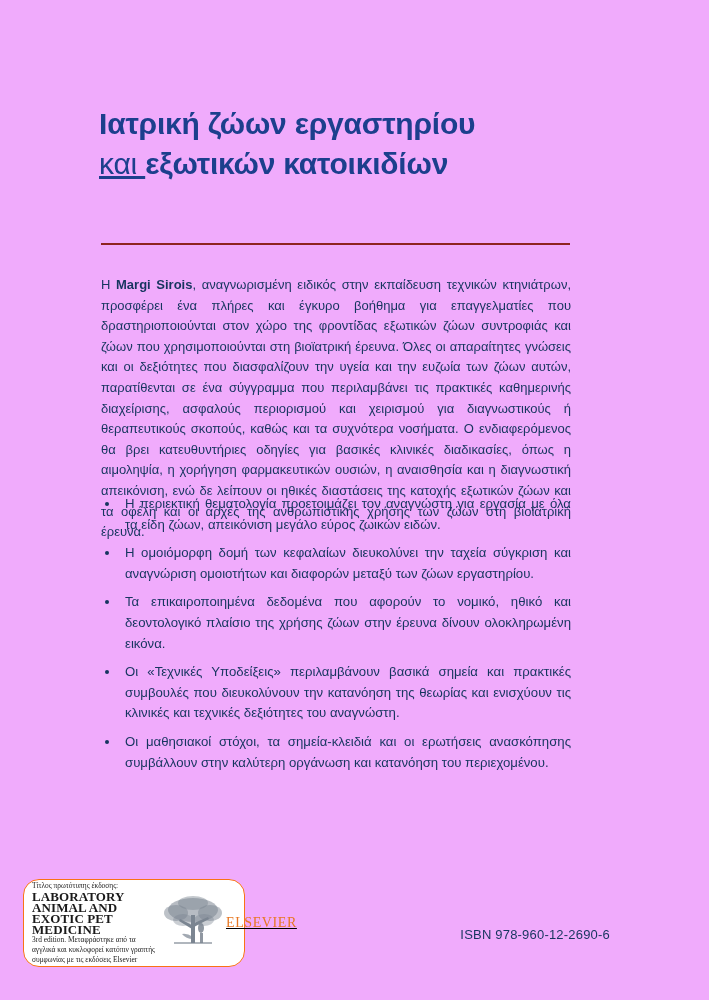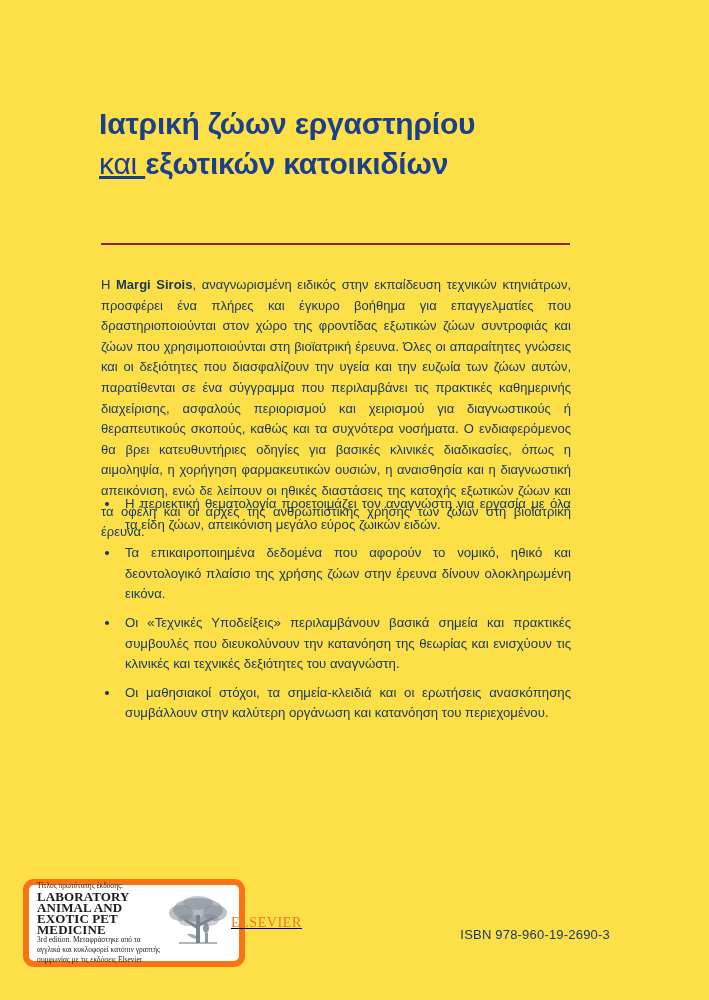--- a/index.html
+++ b/index.html
@@ -11,21 +11,21 @@
     height: 1000px;
     background: #c4dce2;
     font-family: "Liberation Sans", sans-serif;
     overflow: hidden;
     position: relative;
   }
 
   .cover {
     position: absolute;
     inset: 0;
-    background: #fde047;
+    background: #f0abfc;
   }
 
   
   .title-block {
     position: absolute;
     left: 99px;
     top: 104px;
     width: 480px;
   }
   .title-line {
@@ -104,22 +104,22 @@
   }
 
   
   .orig-box {
     position: absolute;
     left: 23px;
     top: 879px;
     width: 222px;
     height: 88px;
     background: #ffffff;
-    border: 6px solid #f97316;
-    border-radius: 11px;
+    border: 1px solid #f97316;
+    border-radius: 16px;
     box-sizing: border-box;
     display: flex;
     align-items: center;
     padding: 4px 6px 4px 8px;
   }
   .orig-text {
     font-family: "Liberation Serif", serif;
     color: #1a1a1a;
     font-size: 7.4px;
     line-height: 10.2px;
@@ -172,20 +172,21 @@
     <div class="title-line">Ιατρική ζώων εργαστηρίου</div>
     <div class="title-line"><span class="light">και </span><span>εξωτικών κατοικιδίων</span></div>
   </div>
 
   <div class="rule"></div>
 
   <p class="body-copy"><span>Η </span><b>Margi Sirois</b><span>, αναγνωρισμένη ειδικός στην εκπαίδευση τεχνικών κτηνιάτρων, προσφέρει ένα πλήρες και έγκυρο βοήθημα για επαγγελματίες που δραστηριοποιούνται στον χώρο της φροντίδας εξωτικών ζώων συντροφιάς και ζώων που χρησιμοποιούνται στη βιοϊατρική έρευνα. Όλες οι απαραίτητες γνώσεις και οι δεξιότητες που διασφαλίζουν την υγεία και την ευζωία των ζώων αυτών, παρατίθενται σε ένα σύγγραμμα που περιλαμβάνει τις πρακτικές καθημερινής διαχείρισης, ασφαλούς περιορισμού και χειρισμού για διαγνωστικούς ή θεραπευτικούς σκοπούς, καθώς και τα συχνότερα νοσήματα. Ο ενδιαφερόμενος θα βρει κατευθυντήριες οδηγίες για βασικές κλινικές διαδικασίες, όπως η αιμοληψία, η χορήγηση φαρμακευτικών ουσιών, η αναισθησία και η διαγνωστική απεικόνιση, ενώ δε λείπουν οι ηθικές διαστάσεις της κατοχής εξωτικών ζώων και τα οφέλη και οι αρχές της ανθρωπιστικής χρήσης των ζώων στη βιοϊατρική έρευνα.</span></p>
 
   <ul class="bullets">
     <li><span class="dot"></span><span>Η περιεκτική θεματολογία προετοιμάζει τον αναγνώστη για εργασία με όλα τα είδη ζώων, απεικόνιση μεγάλο εύρος ζωικών ειδών.</span></li>
+    <li><span class="dot"></span><span>Η ομοιόμορφη δομή των κεφαλαίων διευκολύνει την ταχεία σύγκριση και αναγνώριση ομοιοτήτων και διαφορών μεταξύ των ζώων εργαστηρίου.</span></li>
     <li><span class="dot"></span><span>Τα επικαιροποιημένα δεδομένα που αφορούν το νομικό, ηθικό και δεοντολογικό πλαίσιο της χρήσης ζώων στην έρευνα δίνουν ολοκληρωμένη εικόνα.</span></li>
     <li><span class="dot"></span><span>Οι «Τεχνικές Υποδείξεις» περιλαμβάνουν βασικά σημεία και πρακτικές συμβουλές που διευκολύνουν την κατανόηση της θεωρίας και ενισχύουν τις κλινικές και τεχνικές δεξιότητες του αναγνώστη.</span></li>
     <li><span class="dot"></span><span>Οι μαθησιακοί στόχοι, τα σημεία-κλειδιά και οι ερωτήσεις ανασκόπησης συμβάλλουν στην καλύτερη οργάνωση και κατανόηση του περιεχομένου.</span></li>
   </ul>
 
   <div class="orig-box">
     <div class="orig-text">
       <div>Τίτλος πρωτότυπης έκδοσης:</div>
       <div class="cap">LABORATORY ANIMAL AND</div>
       <div class="cap">EXOTIC PET MEDICINE</div>
@@ -206,15 +207,15 @@
           <path d="M33 42 q-6 -4 -11 -3 q4 5 11 5 z" opacity="0.7"></path>
           <ellipse cx="41" cy="33" rx="3" ry="5" opacity="0.85"></ellipse>
           <path d="M40 38 L40 48 L43 48 L43 38 Z" opacity="0.85"></path>
           <path d="M14 47 h38 v2 h-38 z" opacity="0.6"></path>
         </g>
       </svg>
       <div class="elsevier-word">ELSEVIER</div>
     </div>
   </div>
 
-  <div class="isbn">ISBN 978-960-19-2690-3</div>
+  <div class="isbn">ISBN 978-960-12-2690-6</div>
 
 </div>
 
 </body></html>

